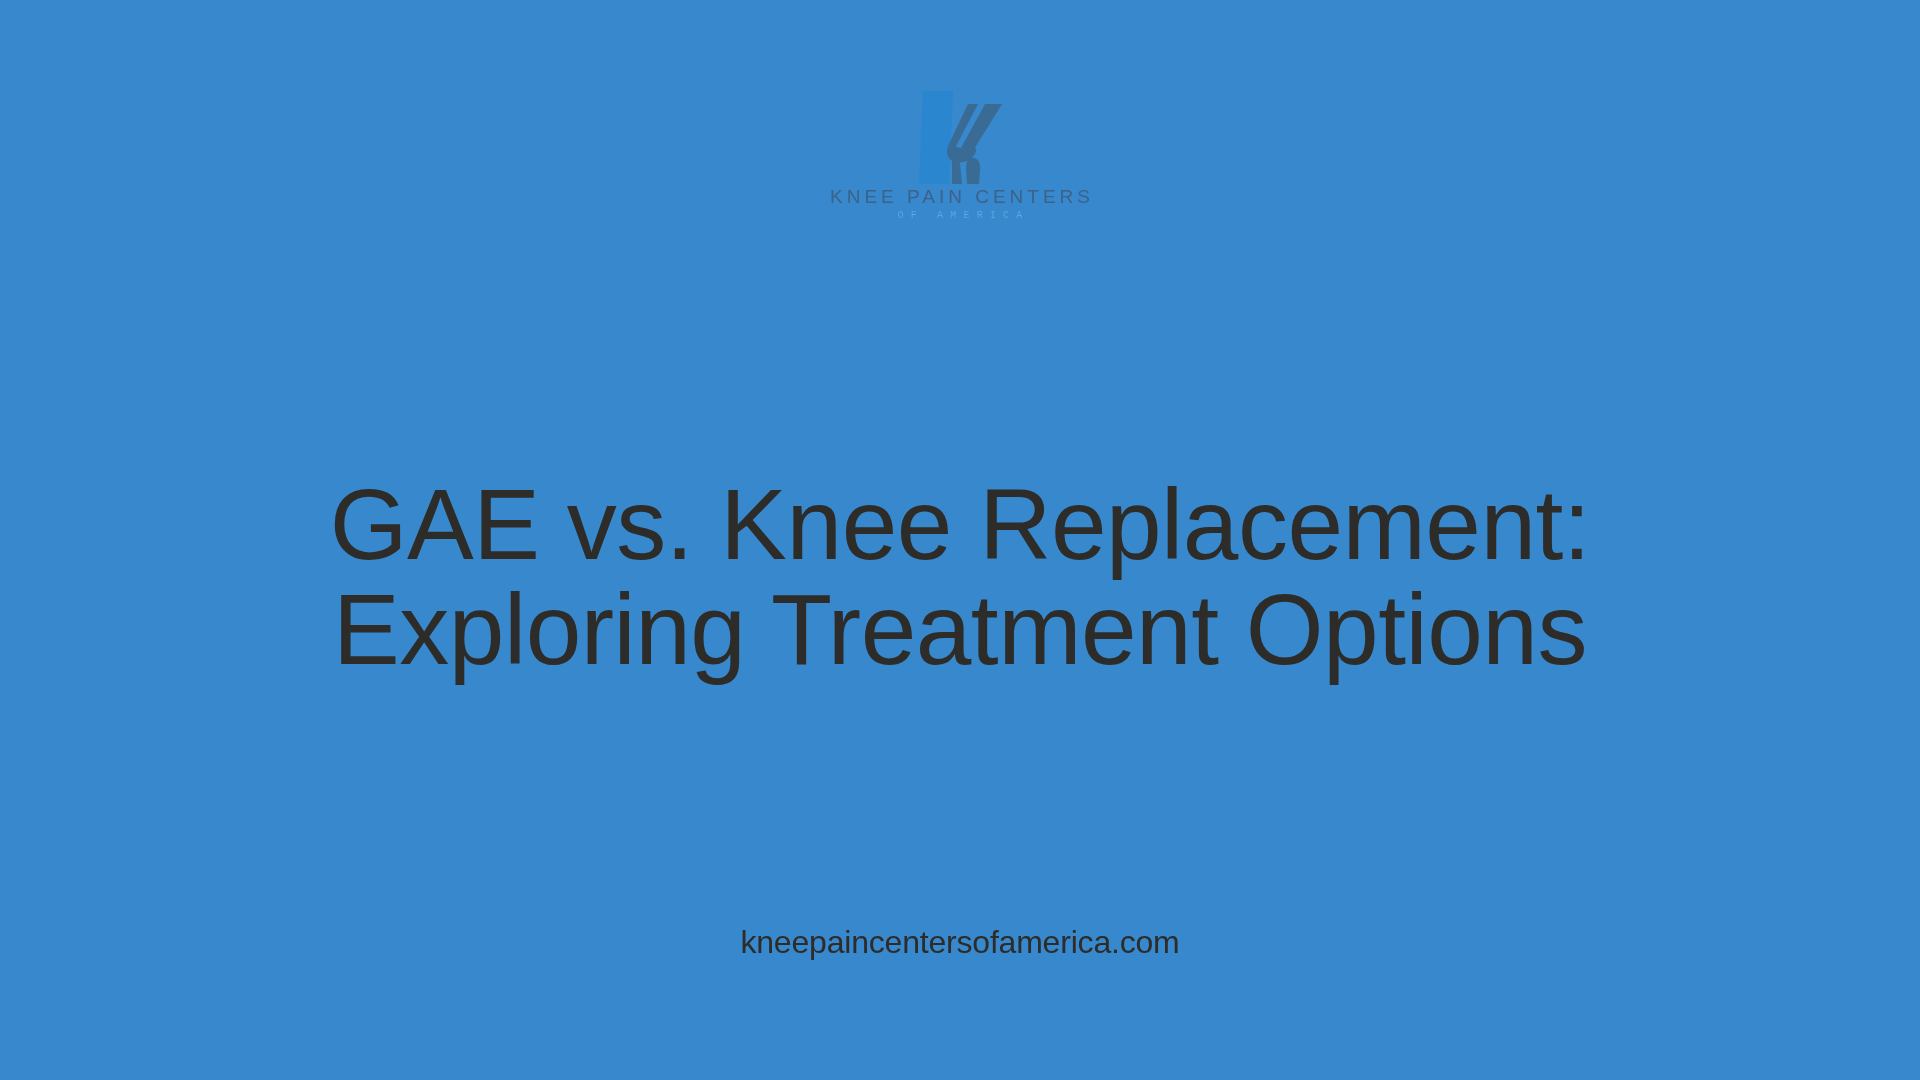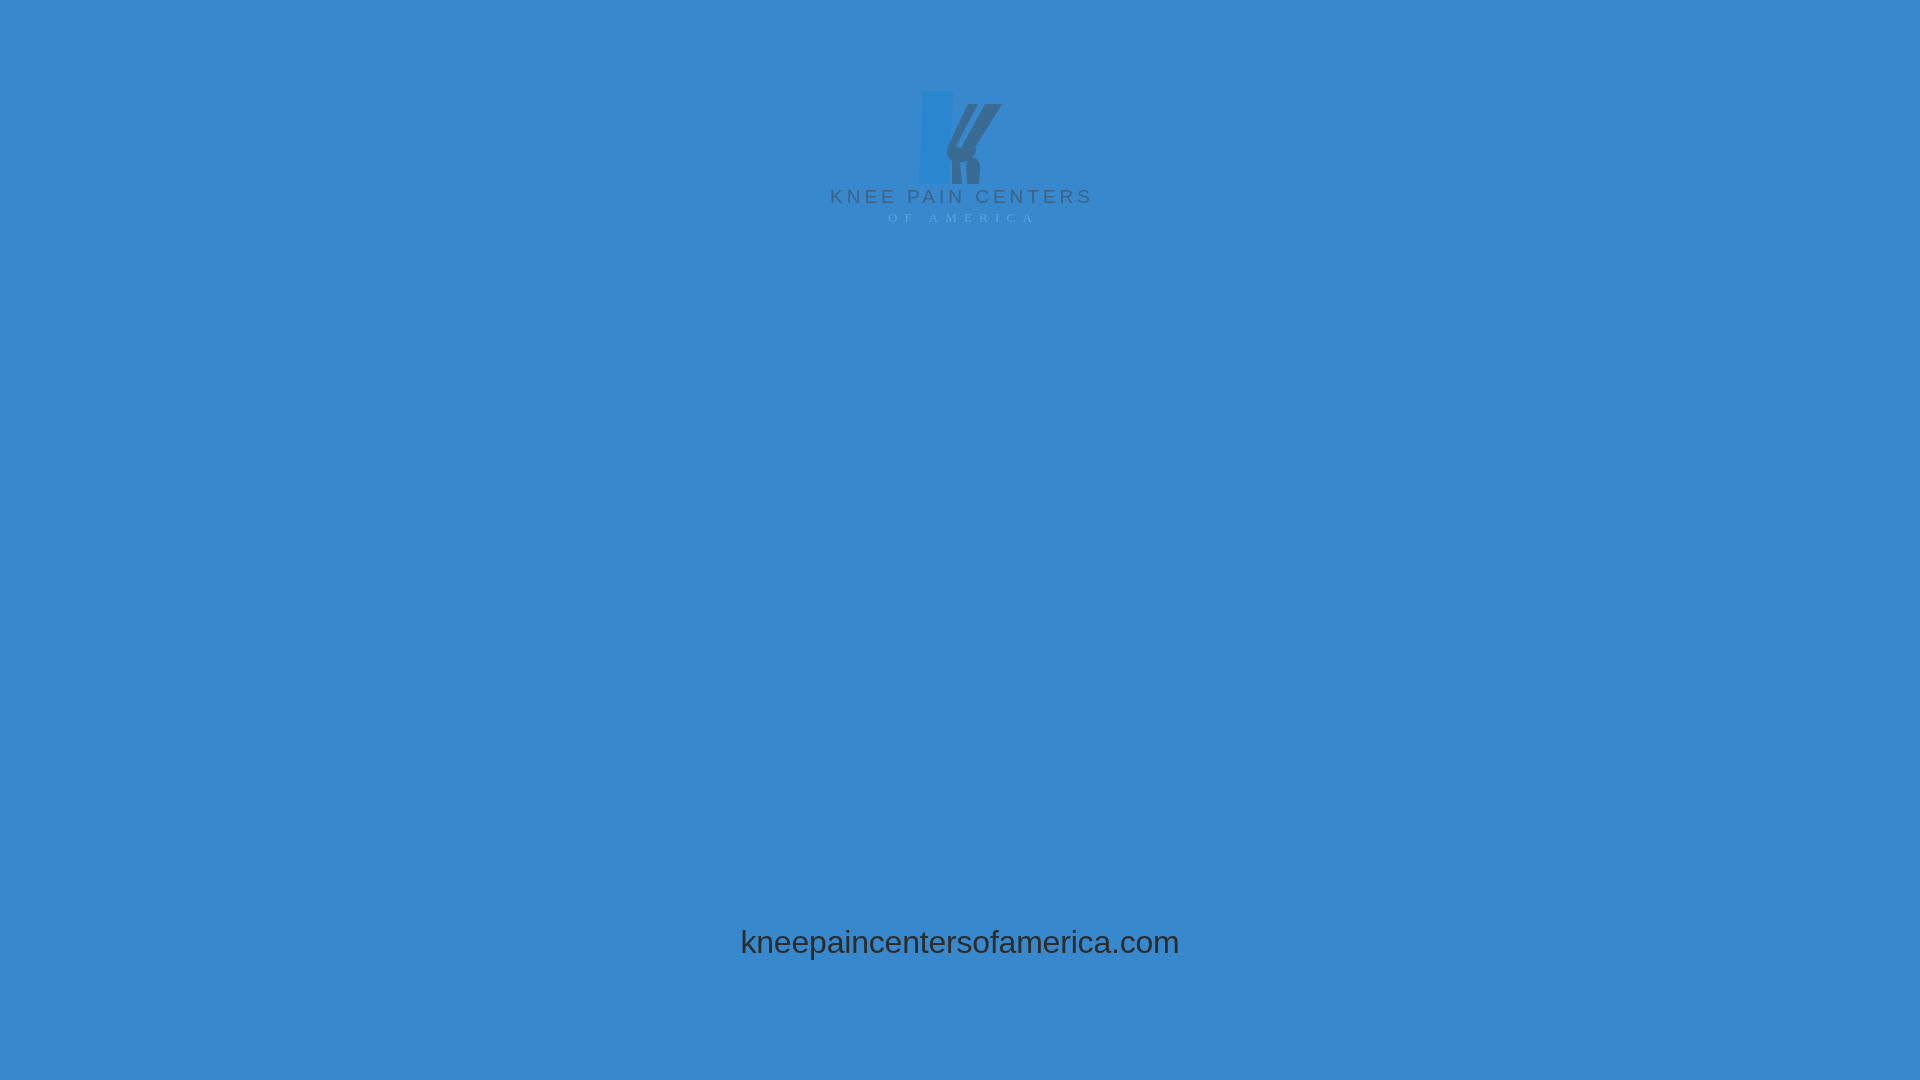--- a/index.html
+++ b/index.html
@@ -52,22 +52,22 @@
     font-family: "Liberation Sans", sans-serif;
     font-size: 19px;
     font-weight: 400;
     letter-spacing: 4.0px;
     color: #3d6287;
     text-indent: 4px;
     white-space: nowrap;
   }
   .brand-sub {
     margin-top: 5px;
-    font-family: Liberation Serif, serif;
-    font-size: 13px;
+    font-family: Liberation Mono, monospace;
+    font-size: 10px;
     font-weight: 400;
     letter-spacing: 7.2px;
     color: #5ca5de;
     text-indent: 7px;
     white-space: nowrap;
   }
 
   
   .headline {
     position: absolute;
@@ -130,18 +130,22 @@
         <path d="M63 72 C72 70 76 76 75 84 L74 98 L62 98 L61 80 Z"></path>
       </g>
     </svg>
 
     <div class="brand-wordmark">
       <div class="brand-name">KNEE PAIN CENTERS</div>
       <div class="brand-sub">OF AMERICA</div>
     </div>
   </div>
 
+  <div class="headline">
+    <div class="headline-line">GAE vs. Knee Replacement:</div>
+    <div class="headline-line">Exploring Treatment Options</div>
+  </div>
 
   <div class="footer">
     <div class="footer-url">kneepaincentersofamerica.com</div>
   </div>
 
 </div>
 
 </body></html>

